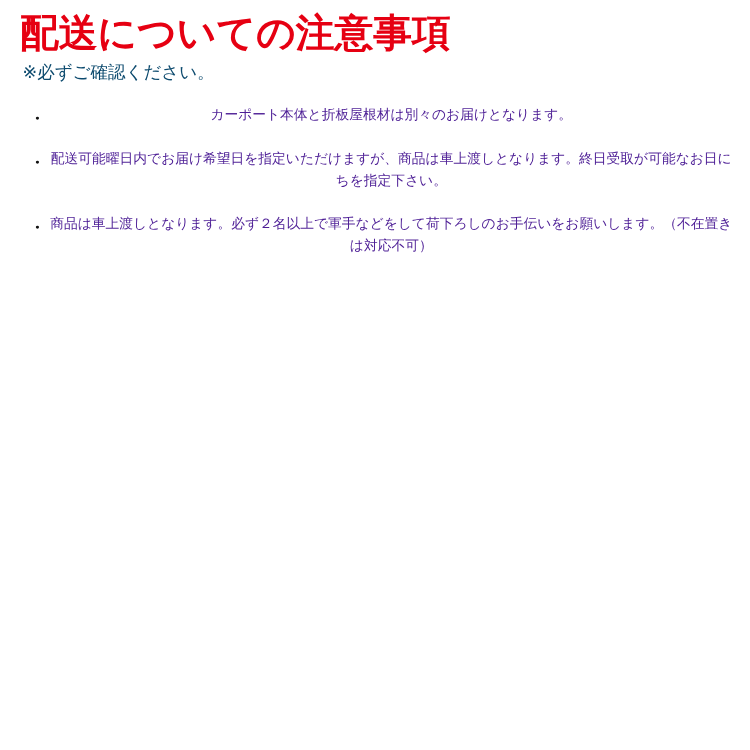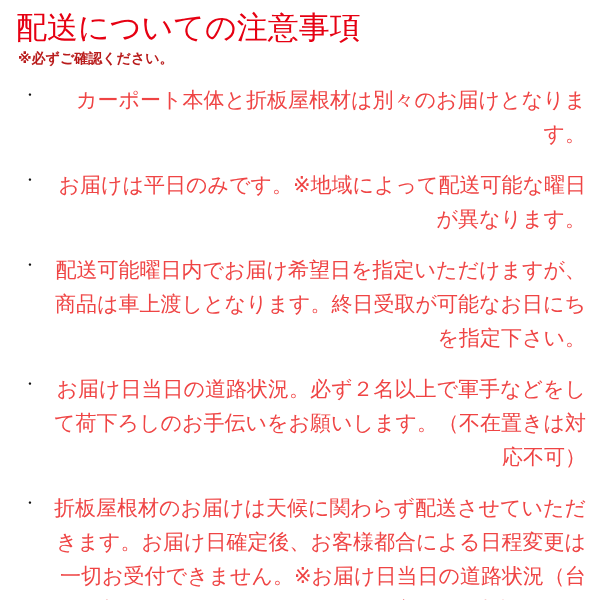--- a/index.html
+++ b/index.html
@@ -16,46 +16,45 @@
   }
   .page {
     position: relative;
     width: 600px;
     height: 600px;
     box-sizing: border-box;
     padding: 6px 10px 0 10px;
   }
   .notice-title {
     font-size: 31px;
-    font-weight: normal;
+    font-weight: bold;
     color: #e60012;
     letter-spacing: 0px;
     line-height: 1.25;
     margin: 2px 0 0 6px;
   }
   .notice-subtitle {
     font-size: 14px;
-    color: #b91c1c;
+    color: #0c4a6e;
     margin: 2px 0 0 8px;
     line-height: 1.3;
-    font-weight: bold;
   }
   .notice-list {
     list-style: none;
     margin: 16px 0 0 0;
     padding: 0 4px 0 14px;
   }
   .notice-item {
     position: relative;
     padding-left: 16px;
     margin-bottom: 17px;
-    font-size: 21px;
+    font-size: 11px;
     line-height: 1.62;
-    color: #ef4444;
-    text-align: right;
+    color: #4c1d95;
+    text-align: center;
   }
   .notice-item:before {
     content: "\30FB";
     position: absolute;
     left: -2px;
     top: 0;
     font-size: 15.5px;
     color: #111111;
   }
 </style>
@@ -63,19 +62,17 @@
 <body>
 
 <div class="page">
 
   <h1 class="notice-title">配送についての注意事項</h1>
 
   <div class="notice-subtitle">※必ずご確認ください。</div>
 
   <ul class="notice-list">
     <li class="notice-item">カーポート本体と折板屋根材は別々のお届けとなります。</li>
-    <li class="notice-item">お届けは平日のみです。※地域によって配送可能な曜日が異なります。</li>
     <li class="notice-item">配送可能曜日内でお届け希望日を指定いただけますが、商品は車上渡しとなります。終日受取が可能なお日にちを指定下さい。</li>
-    <li class="notice-item">お届け日当日の道路状況。必ず２名以上で軍手などをして荷下ろしのお手伝いをお願いします。（不在置きは対応不可）</li>
-    <li class="notice-item">折板屋根材のお届けは天候に関わらず配送させていただきます。お届け日確定後、お客様都合による日程変更は一切お受付できません。※お届け日当日の道路状況（台風や大雪など）によって、お届け日変更のご相談をさせていただく場合はございます。</li>
+    <li class="notice-item">商品は車上渡しとなります。必ず２名以上で軍手などをして荷下ろしのお手伝いをお願いします。（不在置きは対応不可）</li>
   </ul>
 
 </div>
 
 </body></html>

